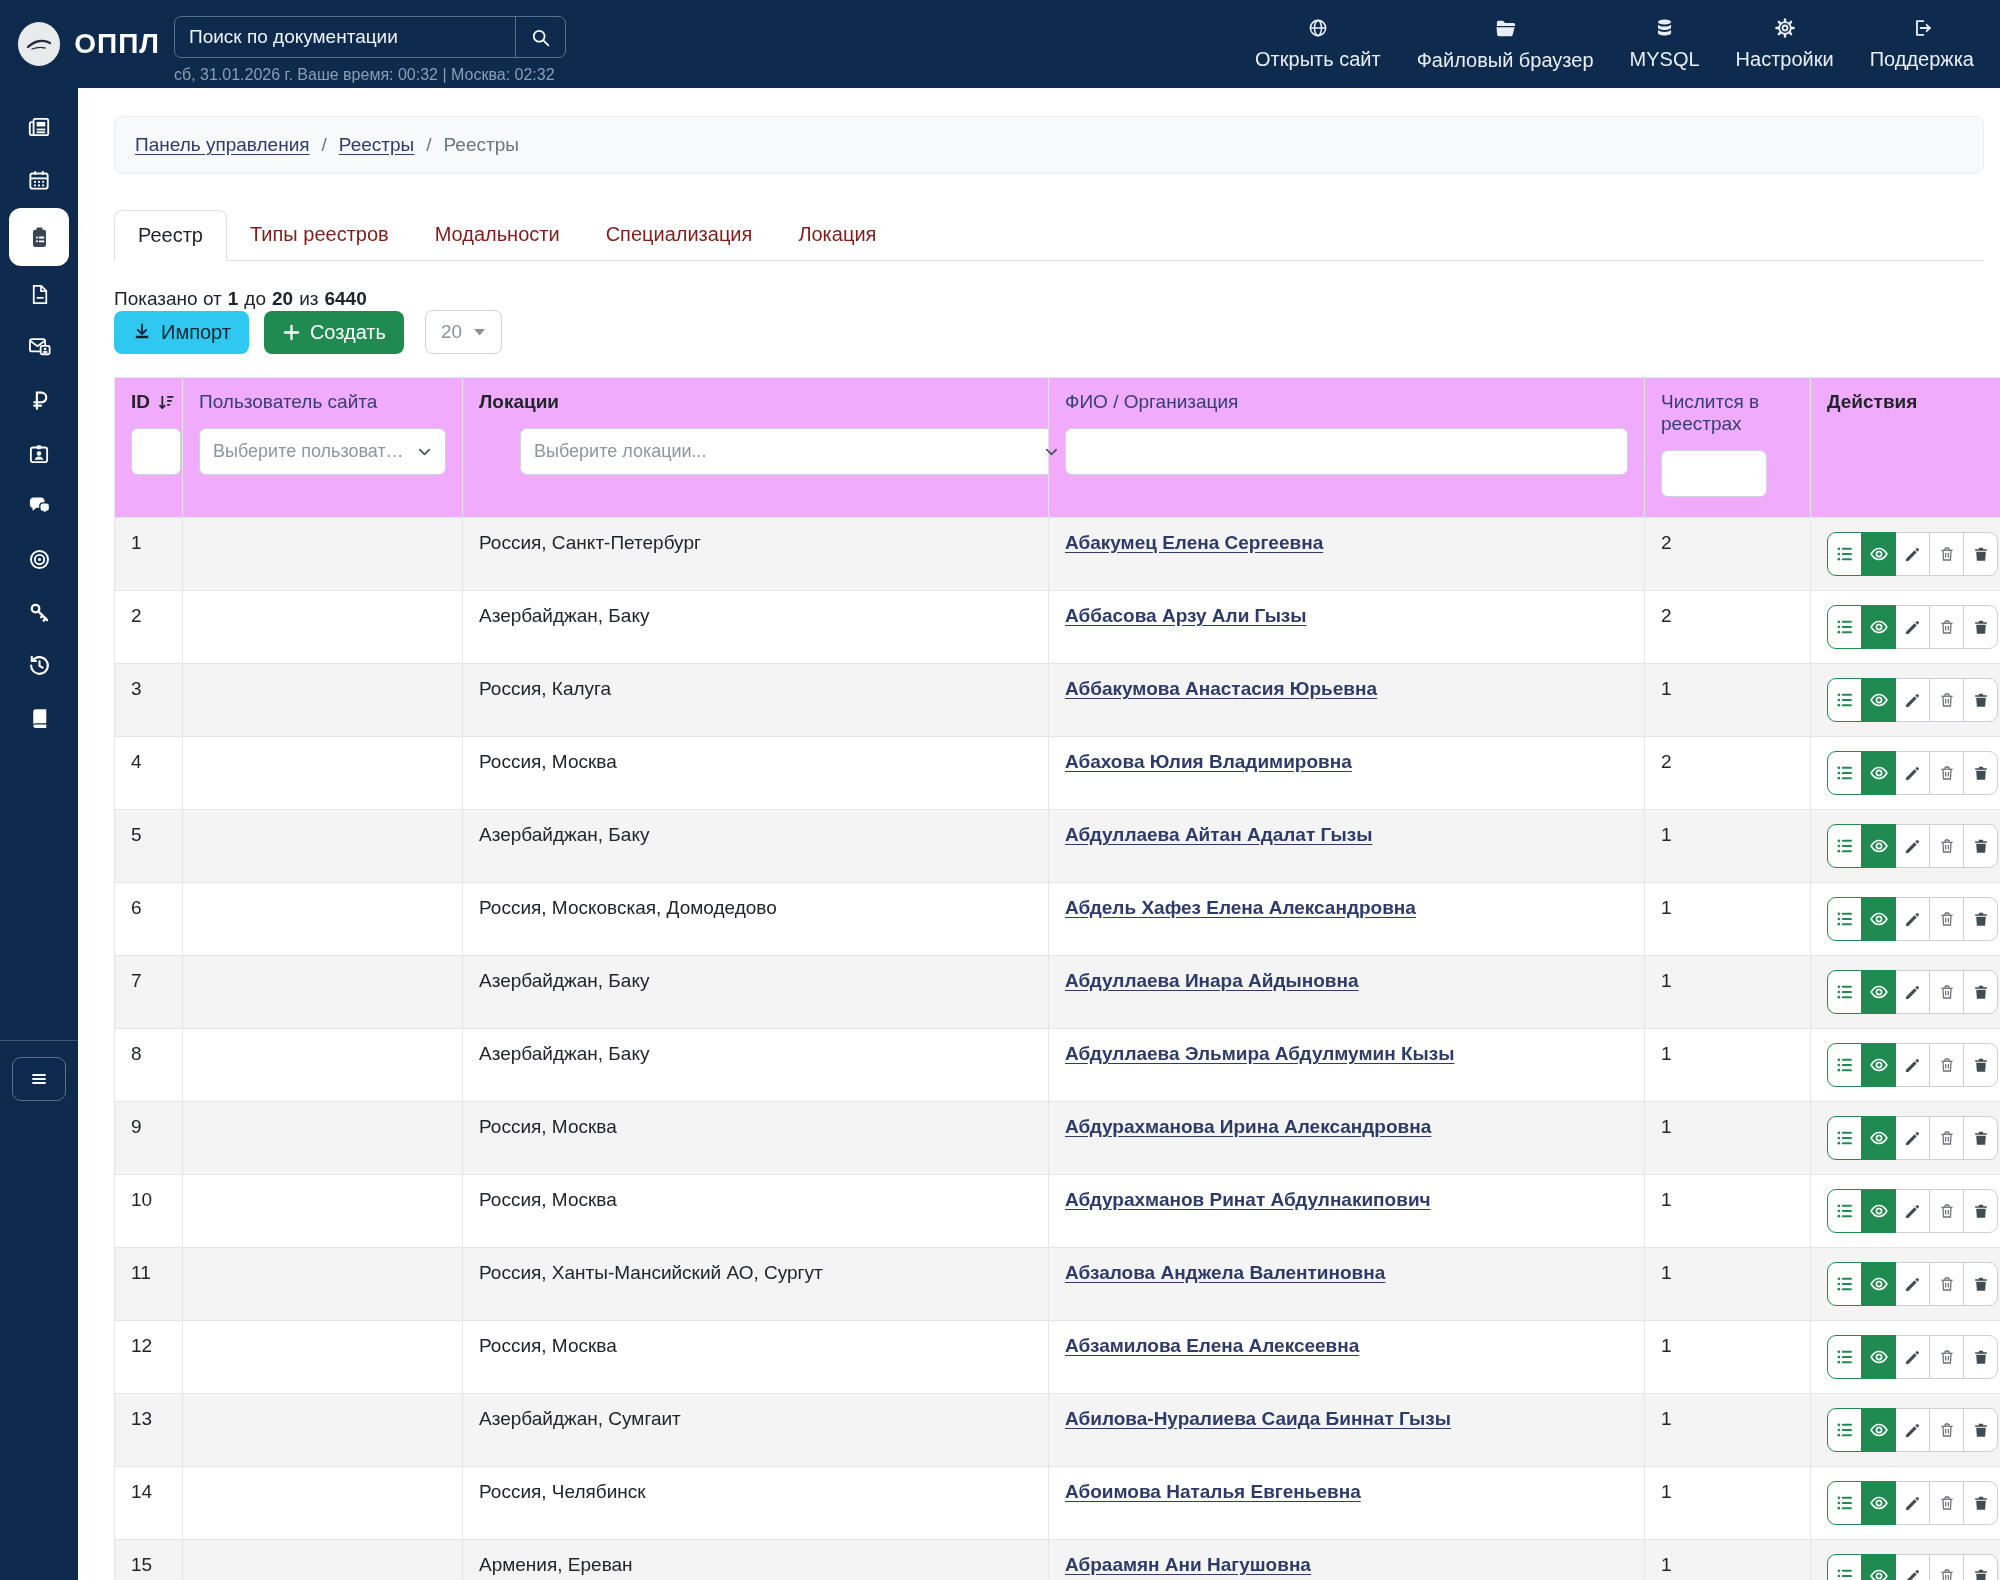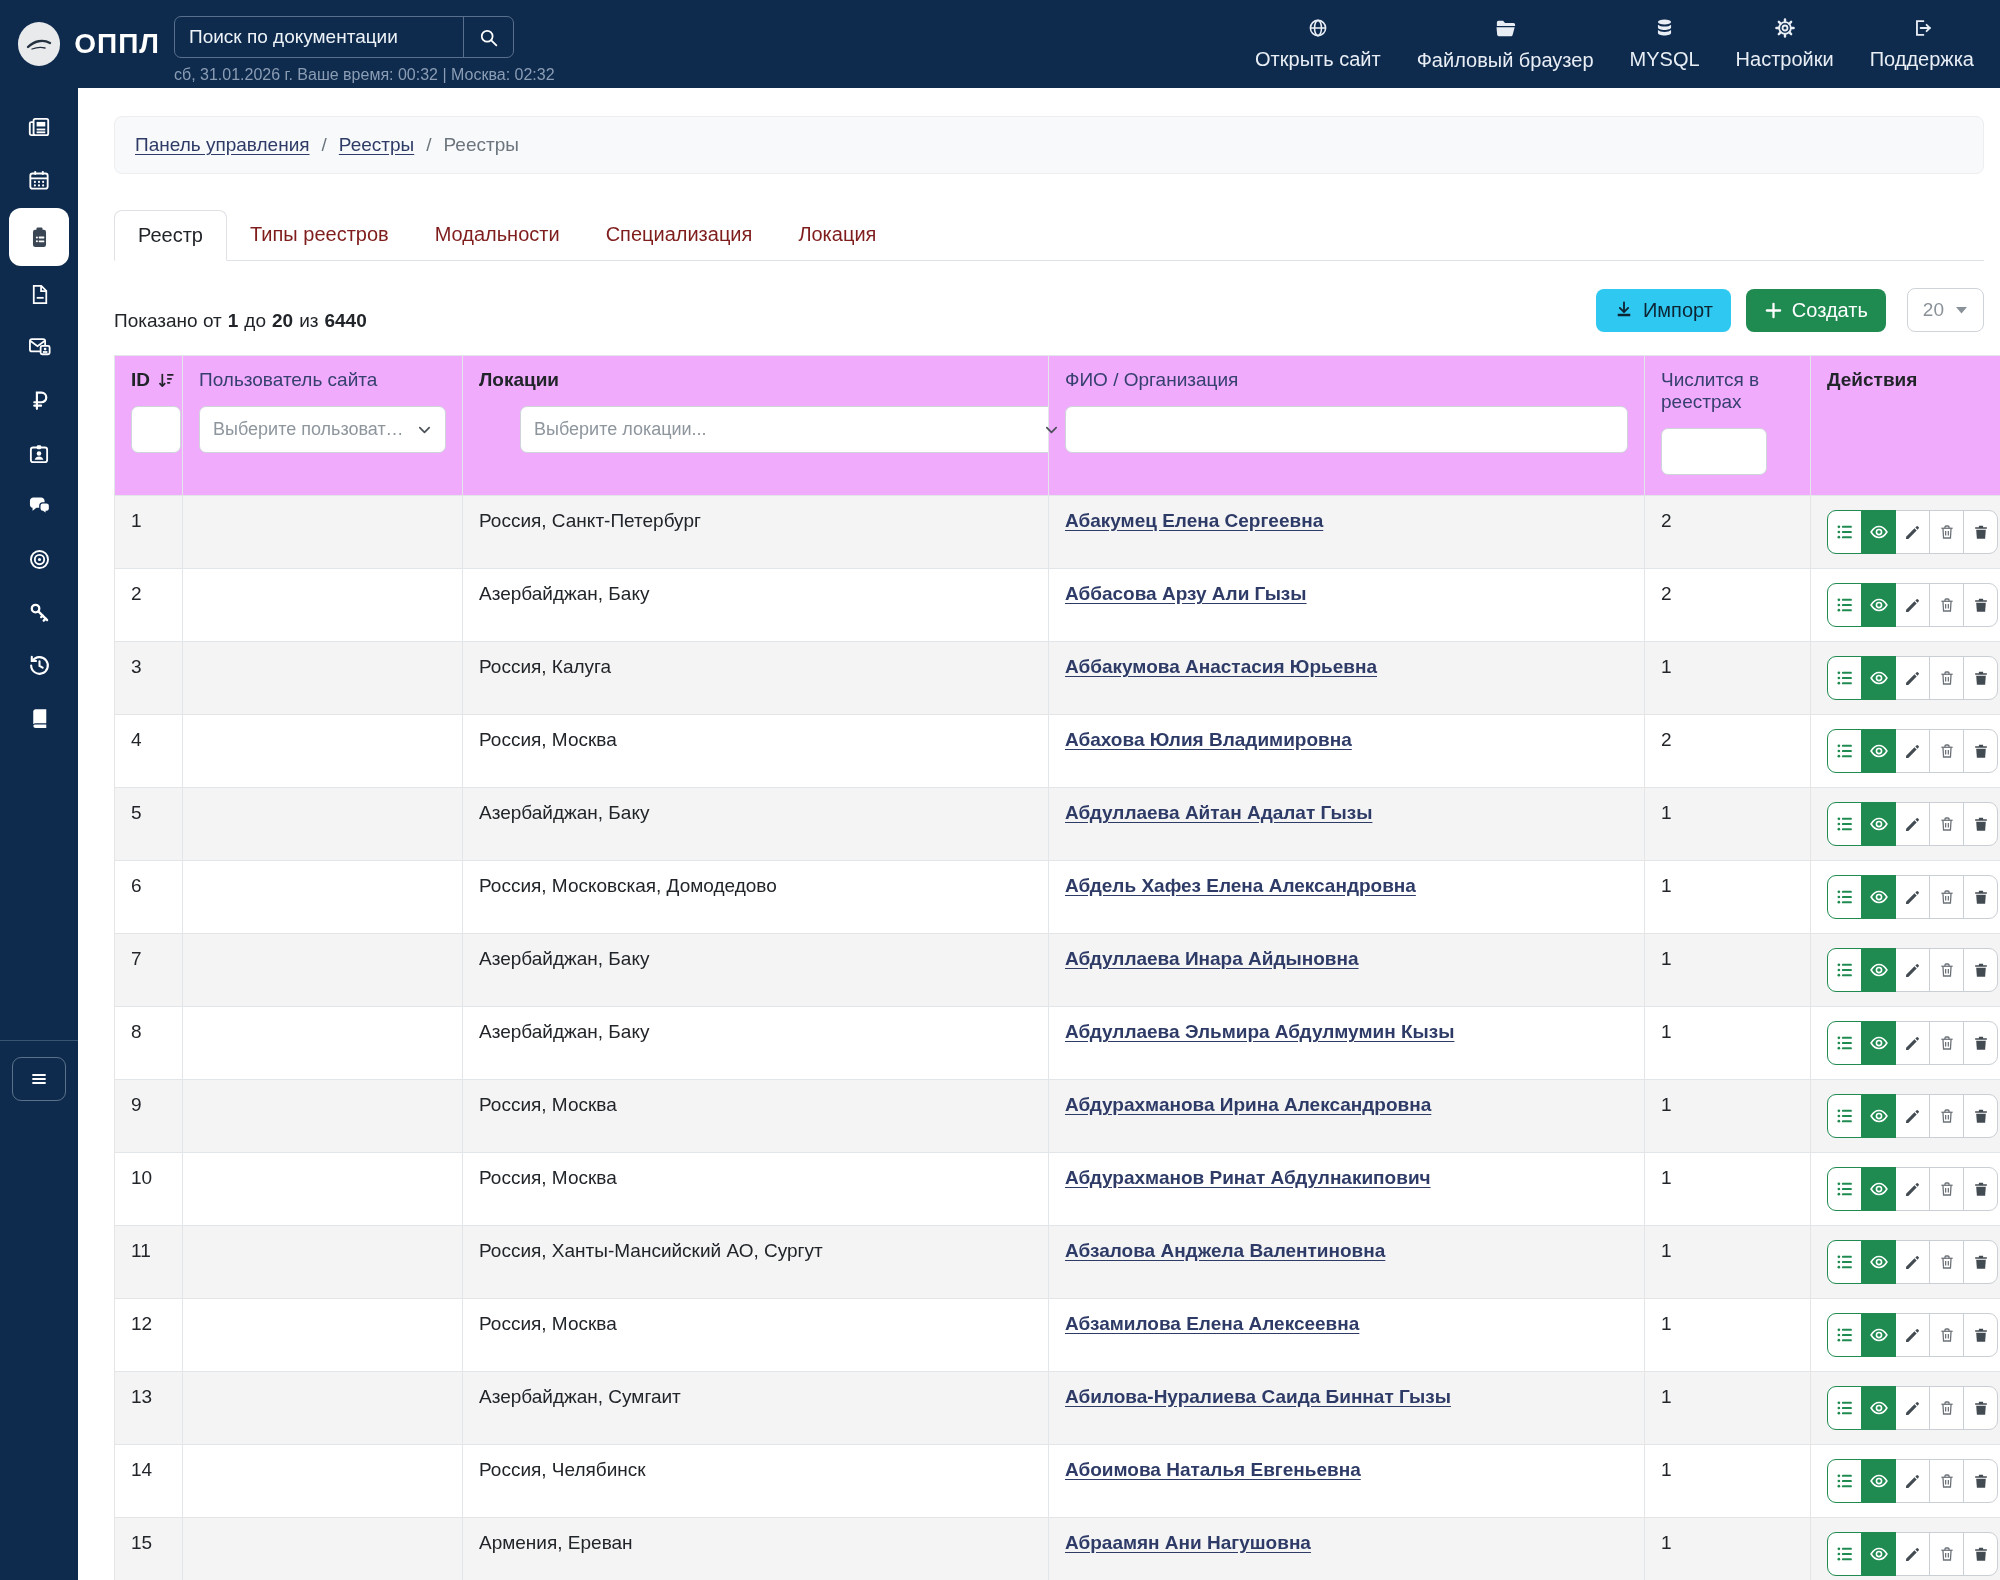--- a/index.html
+++ b/index.html
@@ -8,21 +8,21 @@
   body { position:relative; color:#212529; }
 
   
   .topbar { position:absolute; top:0; left:0; width:2000px; height:88px;
     background:#0e2b4e; display:flex; align-items:flex-start; z-index:5; }
   .brand { display:flex; align-items:center; gap:14px; height:88px; padding-left:18px; width:160px; }
   .logo-circle { width:44px; height:44px; border-radius:50%; background:#e9eaec;
     display:flex; align-items:center; justify-content:center; }
   .brand-name { color:#fff; font-size:28px; font-weight:bold; letter-spacing:1px; }
   .search-wrap { margin-top:16px; margin-left:14px; }
-  .search-box { width:340px; height:42px; border:1px solid #58708d; border-radius:7px;
+  .search-box { width:392px; height:42px; border:1px solid #58708d; border-radius:7px;
     display:flex; align-items:stretch; }
   .search-box input { flex:1; background:transparent; border:0; outline:none; color:#f2f6fa;
     font-size:19px; padding:0 14px; font-family:inherit; }
   .search-box input::placeholder { color:#eef3f8; opacity:1; }
   .search-btn { width:50px; border:0; border-left:1px solid #58708d; background:transparent;
     color:#fff; display:flex; align-items:center; justify-content:center; cursor:pointer; }
   .datetime { margin-top:8px; font-size:16px; color:#8b9db4; }
   .top-nav { margin-left:auto; height:88px; display:flex; align-items:center; gap:36px; padding-right:26px; }
   .top-nav-item { display:flex; align-items:center; gap:9px; color:#e9eef5; font-size:20px; cursor:pointer;flex-direction:column; }
   .top-nav-item svg { display:block; }
@@ -50,21 +50,21 @@
   .crumb-sep { color:#6c757d; }
   .crumb-current { color:#6c757d; }
 
   
   .tabs { margin-top:36px; display:flex; border-bottom:1px solid #dee2e6; font-size:20px; }
   .tab { padding:13px 23px; color:#7f1d1d; cursor:pointer; margin-bottom:-1px; }
   .tab.active { background:#fff; border:1px solid #dee2e6; border-bottom:1px solid #fff;
     border-radius:8px 8px 0 0; color:#212529; }
 
   
-  .toolbar { margin-top:27px; display:flex; align-items:flex-end; justify-content:space-between; }
+  .toolbar { margin-top:27px; display:flex; align-items:flex-start; justify-content:space-between;flex-direction:column; }
   .shown { font-size:19px; color:#212529; display:flex; gap:6px; }
   .shown b { font-weight:bold; }
   .toolbar-right { display:flex; align-items:center; gap:15px; }
   .btn { border:0; border-radius:8px; font-size:20px; font-family:inherit; cursor:pointer;
     display:flex; align-items:center; gap:9px; padding:10px 18px; }
   .btn-import { background:#2fc8f1; color:#0d2433; }
   .btn-create { background:#1f8b50; color:#fff; }
   .page-size { margin-left:6px; background:#fff; border:1px solid #ced4da; border-radius:8px;
     padding:10px 15px; color:#8a9299; font-size:19px; display:flex; align-items:center; gap:11px; cursor:pointer; }
 

